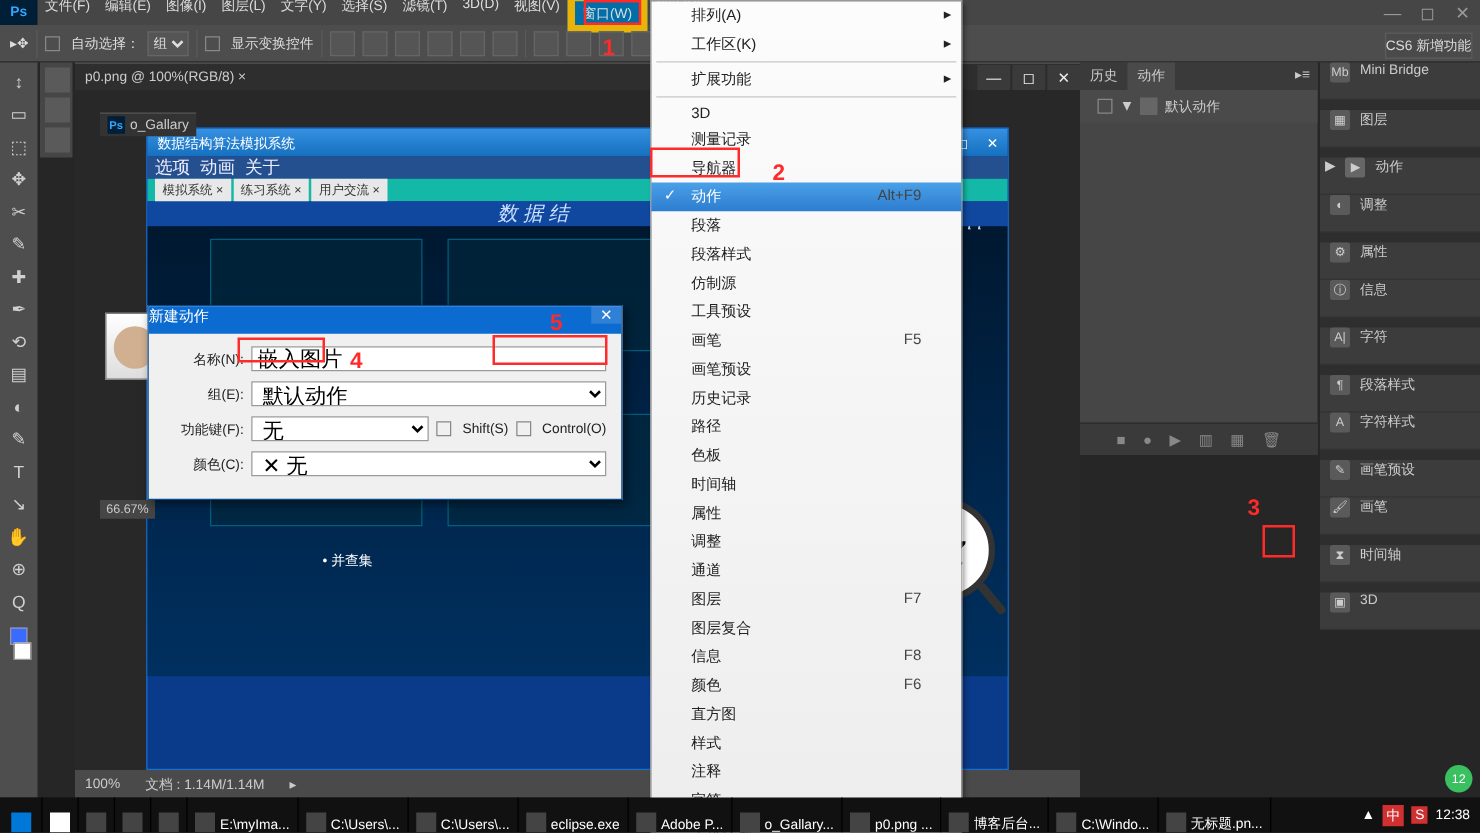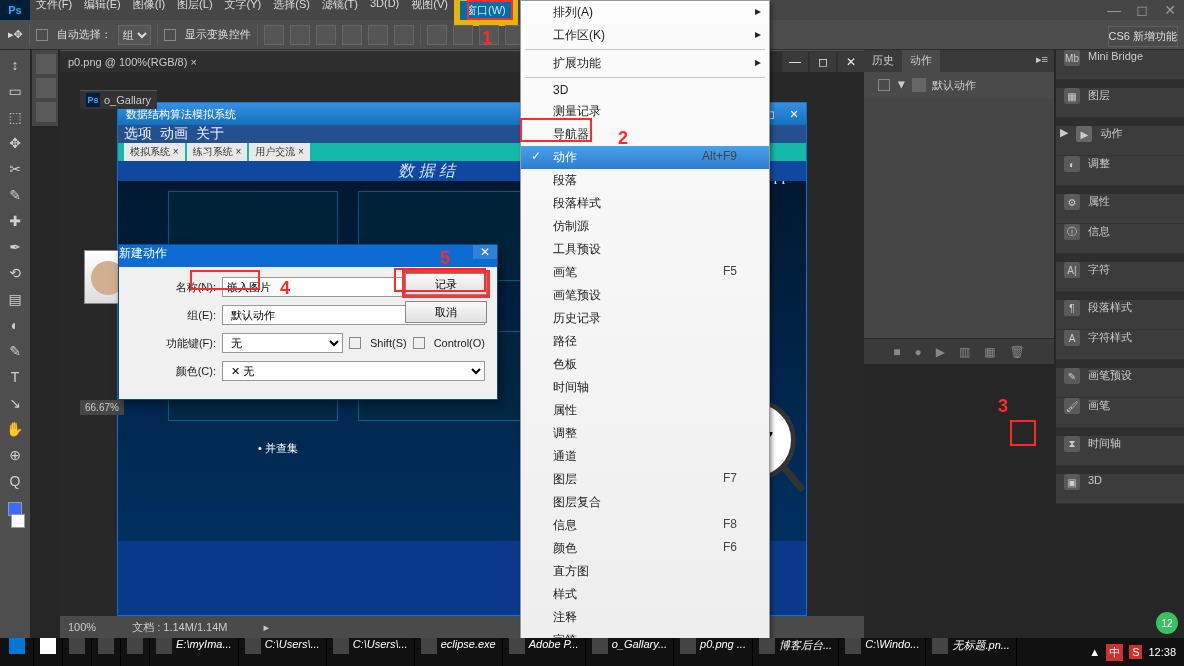--- a/index.html
+++ b/index.html
@@ -56,21 +56,21 @@
 .matrix-zone { height:360px; background:linear-gradient(#001830,#003060); position:relative; overflow:hidden; }
 .matrix-zone .grid-item { position:absolute; width:170px; height:90px; background:rgba(0,40,60,0.6); border:1px solid rgba(0,180,220,0.4); }
 .matrix-zone .label { color:#fff; font-size:11px; position:absolute; }
 .magnifier { position:absolute; right:10px; bottom:60px; width:82px; height:82px; border:5px solid #333; border-radius:50%; background:#fff; display:flex; align-items:center; justify-content:center; font-family:serif; font-style:italic; font-size:36px; }
 .magnifier::after { content:""; position:absolute; width:7px; height:30px; background:#333; transform:rotate(-40deg); bottom:-18px; right:-6px; border-radius:3px; }
 
 .zoom-badge { position:absolute; left:80px; top:350px; background:#464646; color:#ccc; font-size:10px; padding:2px 5px; }
 .avatar-thumb { position:absolute; left:84px; top:200px; width:90px; height:54px; background:linear-gradient(#fff,#ddd); border:1px solid #888; }
 .avatar-thumb::before { content:""; position:absolute; width:34px; height:34px; border-radius:50%; background:#d0b090; left:6px; top:10px; }
 
-.status-bar { position:absolute; left:0; right:0; bottom:0; height:22px; background:#4a4a4a; display:flex; align-items:center; font-size:11px; color:#ccc; padding-left:8px; gap:36px; }
+.status-bar { position:absolute; left:0; right:0; bottom:0; height:22px; background:#4a4a4a; display:flex; align-items:center; font-size:11px; color:#ccc; padding-left:8px; gap:20px; }
 
 
 .dropdown { position:absolute; left:520px; top:0; width:250px; background:linear-gradient(#fcfcfc,#ededed); border:1px solid #999; font-size:12px; color:#222; z-index:50; box-shadow:2px 2px 4px rgba(0,0,0,.4); }
 .dropdown .itm { padding:3px 32px 3px 32px; display:flex; position:relative; }
 .dropdown .itm .sc { margin-left:auto; color:#444; }
 .dropdown .itm.arrow::after { content:"▸"; position:absolute; right:8px; }
 .dropdown .itm.sel { background:linear-gradient(#4aa0e8,#2d7dd0); color:#fff; }
 .dropdown .itm.chk::before { content:"✓"; position:absolute; left:10px; }
 .dropdown .div { height:1px; background:#c8c8c8; margin:2px 4px; }
 
@@ -88,45 +88,45 @@
 .right-col2 { position:absolute; right:0; top:0; width:128px; background:#3c3c3c; display:flex; flex-direction:column; }
 .right-col2 .row { height:30px; display:flex; align-items:flex-start; color:#ccc; font-size:11px; padding-left:8px; gap:8px; border-bottom:1px solid #333; }
 .right-col2 .row .ic { width:16px; height:16px; background:#5a5a5a; display:flex; align-items:center; justify-content:center; font-size:10px; border-radius:2px; }
 .right-col2 .row.active .ic { background:#666; }
 .right-col2 .gap { height:8px; background:#2e2e2e; }
 
 
 .dialog { position:absolute; left:118px; top:244px; width:380px; background:#f0f0f0; border:1px solid #0b4a88; box-shadow:3px 3px 8px rgba(0,0,0,.5); z-index:60; font-size:11px; color:#222; }
 .dialog-title { height:22px; background:#0b6bd0; color:#fff; display:flex; align-items:flex-start; padding-left:0; font-size:12px; }
 .dialog-title .x { margin-left:auto; width:24px; text-align:center; background:rgba(255,255,255,.15); }
-.dialog-body { padding:10px 12px;margin-left:21px; }
+.dialog-body { padding:10px 12px; }
 .dialog-row { display:flex; align-items:center; margin-bottom:8px; gap:6px; }
 .dialog-row label { width:64px; text-align:right; }
-.dialog-row input[type=text], .dialog-row select { flex:1; height:20px; border:1px solid #999; padding:0 4px; background:#fff; font-size:11px; }
+.dialog-row input[type=text], .dialog-row select { flex:1; height:20px; border:1px solid #999; padding:0 4px; background:#fff; font-size:17px; }
 .dialog .btns { position:absolute; right:10px; top:28px; display:flex; flex-direction:column; gap:6px; }
 .dialog .btns button { width:82px; height:22px; border:1px solid #888; background:linear-gradient(#fafafa,#e0e0e0); font-size:11px; }
 .dialog .btns button.primary { outline:3px solid #ff3333; }
 
 
 .hl-box { position:absolute; border:2px solid #ff2a2a; z-index:80; pointer-events:none; }
 .hl1 { left:467px; top:0px; width:46px; height:20px; }
 .hl2 { left:520px; top:118px; width:72px; height:24px; }
 .hl3 { right:148px; top:420px; width:26px; height:26px; }
 .hl4 { left:190px; top:270px; width:70px; height:20px; }
 .hl5 { left:394px; top:268px; width:92px; height:24px; }
 .ann { position:absolute; color:#ff2a2a; font-size:18px; font-weight:bold; z-index:81; }
 .a1 { left:482px; top:28px; }
 .a2 { left:618px; top:128px; }
 .a3 { right:176px; top:396px; }
 .a4 { left:280px; top:278px; }
 .a5 { left:440px; top:248px; }
 
 
 .taskbar { position:absolute; left:0; right:0; bottom:0; height:28px; background:#111; display:flex; align-items:center; font-size:11px; color:#fff; z-index:100; }
-.taskbar .btn { height:28px; padding:0 6px; display:flex; align-items:flex-start; gap:4px; border-right:1px solid #000;font-style:italic; }
+.taskbar .btn { height:28px; padding:0 6px; display:flex; align-items:flex-end; gap:4px; border-right:1px solid #000; }
 .taskbar .btn .ic { width:16px; height:16px; background:#444; }
 .taskbar .start { width:34px; justify-content:center; }
 .taskbar .start .ic { background:#0078d7; }
 .taskbar .tray { margin-left:auto; display:flex; align-items:center; gap:6px; padding-right:8px; }
 .taskbar .clock { font-size:11px; }
 .green-bubble { position:absolute; right:6px; bottom:32px; width:22px; height:22px; border-radius:50%; background:#3ac060; color:#fff; font-size:10px; display:flex; align-items:center; justify-content:center; z-index:90; }
 </style>
 </head>
 <body>
 
@@ -472,24 +472,20 @@
       <span class="checkbox"></span>
         <span>Shift(S)</span>
       <span class="checkbox"></span>
         <span>Control(O)</span>
     </div>
     <div class="dialog-row">
       <label>颜色(C):</label>
       <select style="width:182px"><option>✕ <span>无</span></option></select>
     </div>
   </div>
-  <div class="btns">
-    <button class="primary">记录</button>
-    <button>取消</button>
-  </div>
 </div>
 
 <div class="hl-box hl1"></div>
 <div class="hl-box hl2"></div>
 <div class="hl-box hl3"></div>
 <div class="hl-box hl4"></div>
 <div class="hl-box hl5"></div>
 <div class="ann a1">1</div>
 <div class="ann a2">2</div>
 <div class="ann a3">3</div>

